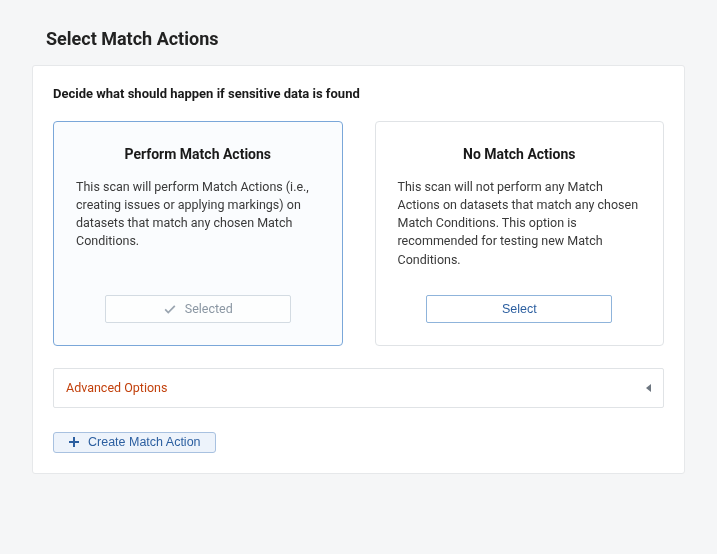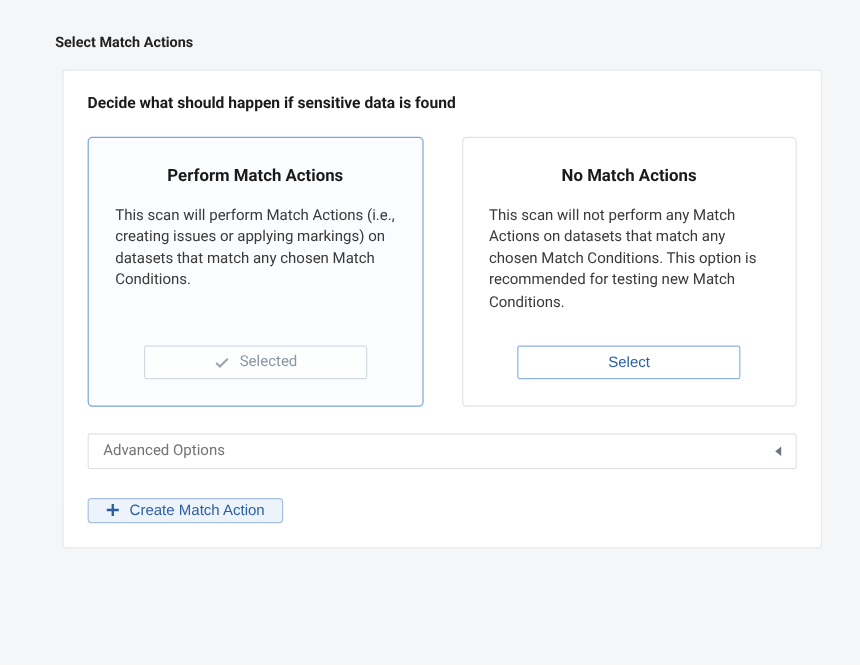--- a/index.html
+++ b/index.html
@@ -5,31 +5,30 @@
   * { box-sizing: border-box; margin: 0; padding: 0; }
   body {
     font-family: -apple-system, BlinkMacSystemFont, "Segoe UI", Roboto, Helvetica, Arial, sans-serif;
     background: #f5f6f7;
     width: 717px;
     height: 554px;
     padding: 28px 32px;
     color: #2a2a2a;
   }
   .page-title {
-    font-size: 12px;
+    font-size: 18px;
     font-weight: 700;
     margin: 0 0 16px 14px;
     color: #222;
   }
   .panel {
     background: #fff;
     border: 1px solid #e6e8ea;
     border-radius: 3px;
     padding: 20px;
-    margin-left: 20px;
   }
   .subtitle {
     font-size: 13px;
     font-weight: 700;
     color: #1a1a1a;
     margin-bottom: 20px;
   }
   .cards {
     display: flex;
     gap: 32px;
@@ -119,25 +118,25 @@
     pointer-events:none;
   }
   .select-caret::before, .select-caret::after{
     content:""; width:0; height:0; border-left:3px solid transparent; border-right:3px solid transparent; margin:0 auto;
   }
   .select-caret::before{ border-bottom:3px solid #7a828a;}
   .select-caret::after { border-top:3px solid #7a828a;}
   .adv-row{
     border:1px solid #e0e3e6;
     border-radius:2px;
-    height:30px;
+    height:40px;
     display:flex; align-items:center; justify-content:space-between;
     padding:0 12px;
     font-size:12.5px;
-    color:#737373;
+    color:#c2410c;
     cursor:pointer;
     margin-bottom:24px;
   }
   .adv-caret{
     width:0;height:0;border-top:4px solid transparent;border-bottom:4px solid transparent;border-right:5px solid #6d7680;
   }
   .create-btn{
     display:inline-flex; align-items:center; gap:8px;
     height:21px; padding:0 14px;
     border:1px solid #a8c1e0;

